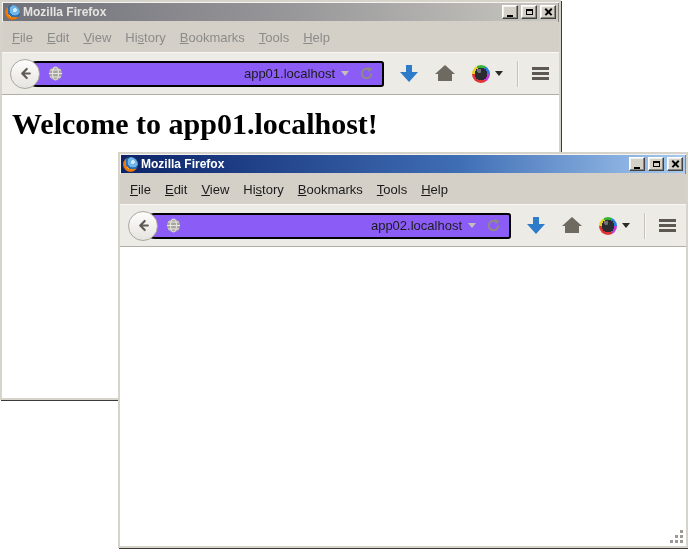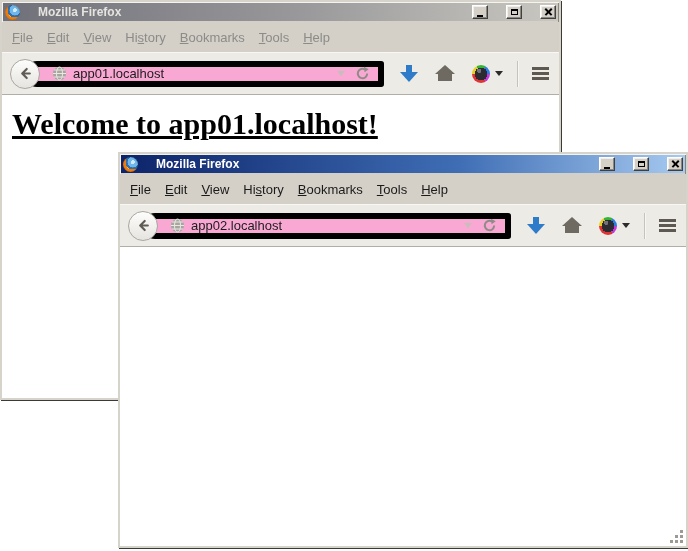--- a/index.html
+++ b/index.html
@@ -8,21 +8,21 @@
     font-family:"Liberation Sans",sans-serif;
   }
   
   .window{
     position:absolute;background:#d4d0c8;
     border:2px solid #d6d3cb;
     box-shadow:1px 1px 0 #3c3a36, inset 1px 1px 0 #f4f3f0, inset -1px -1px 0 #8a877f;
     display:flex;flex-direction:column;box-sizing:border-box;
   }
   .titlebar{
-    height:18px;margin:1px;display:flex;align-items:center;gap:18px;
+    height:18px;margin:1px;display:flex;align-items:center;gap:3px;
     padding:0 2px;flex:0 0 auto;user-select:none;
   }
   .window.inactive .titlebar{background:linear-gradient(90deg,#70707a 0%,#9a9a9c 55%,#c9c7c0 100%);color:#e6e4de;}
   .window.active   .titlebar{background:linear-gradient(90deg,#0c2369 0%,#3f6eb5 60%,#a6caf0 100%);color:#ffffff;}
   .title-text{flex:1;font-size:12px;font-weight:bold;white-space:nowrap;overflow:hidden;}
   .ff-icon{
     width:15px;height:15px;border-radius:50%;flex:0 0 auto;
     background:
       radial-gradient(circle at 66% 34%, #cfeafb 0 14%, #6fb6ea 15% 38%, #2e6fb0 39% 52%, rgba(0,0,0,0) 53%),
       radial-gradient(circle at 50% 55%, #ffb13d 0 35%, #f07c0c 36% 75%, #c94f00 76% 100%);
@@ -56,23 +56,23 @@
     height:43px;flex:0 0 auto;display:flex;align-items:center;
     background:#edebe6;border-top:1px solid #f8f7f4;border-bottom:1px solid #b1aea7;
     padding:0 10px 0 8px;box-sizing:border-box;
   }
   .back-btn{
     width:30px;height:30px;border-radius:50%;flex:0 0 auto;z-index:2;cursor:pointer;
     background:linear-gradient(#fdfdfc,#e6e4df);border:1px solid #aaa79f;
     display:flex;align-items:center;justify-content:center;box-sizing:border-box;
   }
   .url-field{
-    flex:1;height:26px;background:#f9a8d4;border:6px solid #000000;
+    flex:1;height:26px;background:#8b5cf6;border:2px solid #000000;
     border-radius:14px 3px 3px 14px;margin-left:-16px;box-sizing:border-box;
-    display:flex;align-items:center;padding:0 8px 0 22px;min-width:0;cursor:text;
+    display:flex;align-items:center;padding:0 8px 0 22px;min-width:0;cursor:text;text-align:right;
   }
   .globe{width:15px;height:15px;flex:0 0 auto;margin-right:6px;display:flex;}
   .url-text{flex:1;font-size:13px;color:#1c1c1c;white-space:nowrap;overflow:hidden;}
   .dd-triangle{
     width:0;height:0;border-left:4.5px solid transparent;border-right:4.5px solid transparent;
     border-top:5.5px solid #c3c0ba;margin:0 10px 0 6px;cursor:pointer;flex:0 0 auto;
   }
   .reload{width:15px;height:15px;flex:0 0 auto;cursor:pointer;display:flex;}
   .tool-cluster{display:flex;align-items:center;flex:0 0 auto;margin-left:16px;gap:17px;}
   .icon-btn{display:flex;align-items:center;justify-content:center;cursor:pointer;}
@@ -94,21 +94,21 @@
   .menu-caret{width:0;height:0;border-left:4px solid transparent;border-right:4px solid transparent;
     border-top:5px solid #2b2b2b;margin-left:5px;}
   .vsep{width:1px;height:26px;background:#c6c3bc;box-shadow:1px 0 0 #f7f6f3;margin:0 -3px;}
   .burger{width:17px;height:13px;border-top:3px solid #5d5952;border-bottom:3px solid #5d5952;
     position:relative;box-sizing:border-box;display:block;}
   .burger::before{content:"";position:absolute;left:0;right:0;top:2px;height:3px;background:#5d5952;}
   
   .content{flex:1;background:#ffffff;overflow:hidden;position:relative;}
   .content h1{
     margin:12px 12px 0 10px;font-family:"Liberation Serif",serif;font-weight:bold;
-    font-size:30px;color:#000;white-space:nowrap;text-decoration:underline;
+    font-size:30px;color:#000;white-space:nowrap;
   }
   .grip{position:absolute;right:3px;bottom:3px;width:3px;height:3px;background:#9d9a94;cursor:nwse-resize;
     box-shadow:-5px 0 0 #9d9a94,-10px 0 0 #9d9a94,0 -5px 0 #9d9a94,-5px -5px 0 #9d9a94,0 -10px 0 #9d9a94;}
 </style>
 </head>
 <body>
 
 <div class="window inactive" style="left:0;top:0;width:561px;height:400px;z-index:1;">
   <div class="titlebar">
     <span class="ff-icon"></span>

